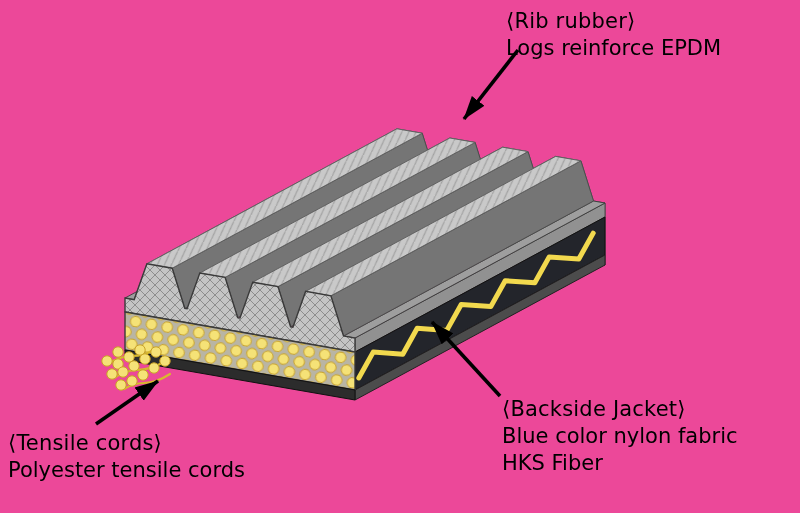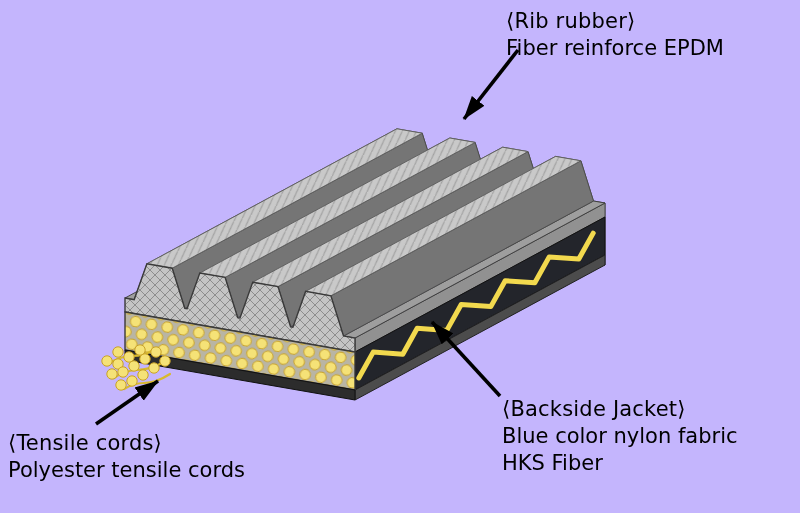--- a/index.html
+++ b/index.html
@@ -1,17 +1,17 @@
 <!DOCTYPE html>
 <html><head>
 <meta charset="utf-8">
 <style>
   html,body{margin:0;padding:0;background:#fff;}
   #stage{
-    position:relative;width:800px;height:513px;background:#c4b5fd;
+    position:relative;width:800px;height:513px;background:#ec4899;
     overflow:hidden;font-family:"DejaVu Sans","Liberation Sans",sans-serif;
   }
   #belt-svg{position:absolute;left:0;top:0;width:800px;height:513px;}
   .label{position:absolute;color:#000;font-size:21px;line-height:27px;white-space:nowrap;}
   .label .t{letter-spacing:.2px;}
 </style>
 </head>
 <body>
 
 <div id="stage">
@@ -120,21 +120,21 @@
 
     <g stroke="#000" stroke-width="3.6">
       <line x1="518" y1="50" x2="464" y2="119" marker-end="url(#ah)"></line>
       <line x1="96" y1="424" x2="158" y2="381" marker-end="url(#ah)"></line>
       <line x1="500" y1="396" x2="432" y2="322" marker-end="url(#ah)"></line>
     </g>
   </svg>
 
   <div class="label" style="left:506px;top:8px;">
     <div class="t">⟨Rib rubber⟩</div>
-    <div>Fiber reinforce EPDM</div>
+    <div>Logs reinforce EPDM</div>
   </div>
 
   <div class="label" style="left:8px;top:422px;margin-top:8px;">
     <div class="t">⟨Tensile cords⟩</div>
     <div>Polyester tensile cords</div>
   </div>
 
   <div class="label" style="left:502px;top:380px;margin-top:16px;">
     <div class="t">⟨Backside Jacket⟩</div>
     <div>Blue color nylon fabric</div>

